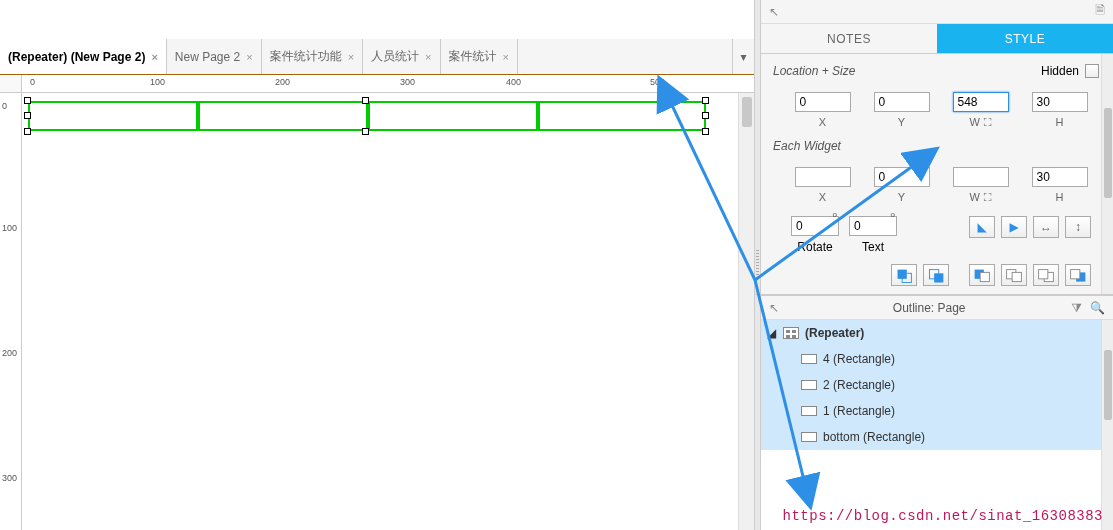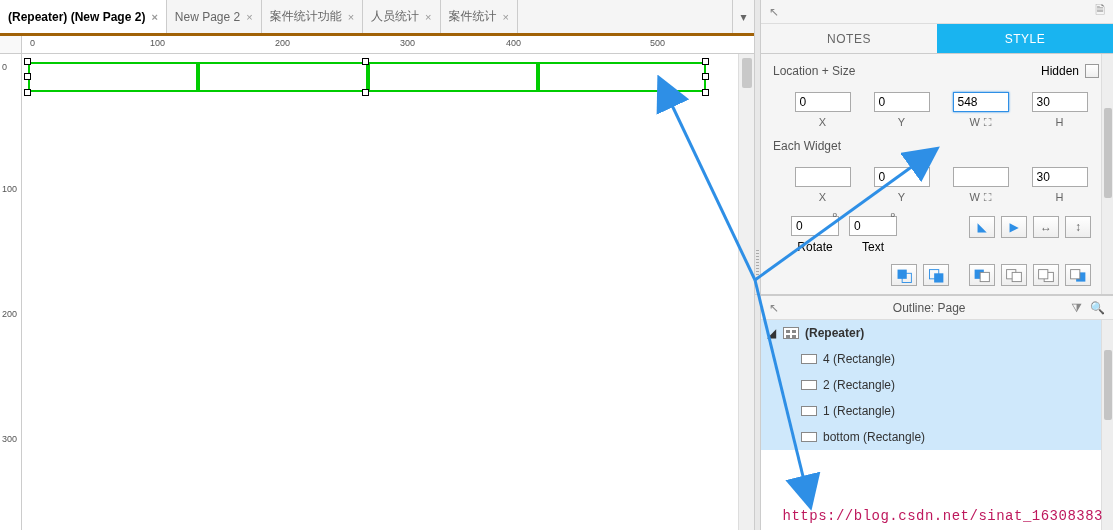--- a/index.html
+++ b/index.html
@@ -4,21 +4,21 @@
 <style>
 * { box-sizing: border-box; margin: 0; padding: 0; font-family: Arial, sans-serif; }
 body { width: 1113px; height: 530px; overflow: hidden; background: #fff; position: relative; }
 
 .layout { display: flex; width: 100%; height: 100%; }
 
 
 .canvas-area { flex: 1; display: flex; flex-direction: column; border-right: 1px solid #ccc; position: relative; }
 
 
-.tabs { display: flex; height: 36px; background: #f5f5f5; border-bottom: 3px solid #a16207; font-size: 12px; }
+.tabs { display: flex; height: 36px; background: #f5f5f5; border-bottom: 1px solid #a16207; font-size: 12px; margin-top: 39px; }
 .tab { display: flex; align-items: center; padding: 0 8px; border-right: 1px solid #ccc; color: #666; cursor: pointer; gap: 6px; }
 .tab.active { background: #fff; color: #000; font-weight: bold; }
 .tab .close { color: #999; font-size: 11px; }
 .tabs .dropdown { margin-left: auto; width: 22px; display: flex; align-items: center; justify-content: center; color: #666; border-left: 1px solid #ccc; }
 
 
 .canvas-wrap { flex: 1; display: grid; grid-template-columns: 22px 1fr; grid-template-rows: 18px 1fr; position: relative; }
 .corner { border-right: 1px solid #ccc; border-bottom: 1px solid #ccc; background: #f9f9f9; }
 .ruler-h { border-bottom: 1px solid #ccc; background: #fff; position: relative; font-size: 9px; color: #555; overflow: hidden; }
 .ruler-v { border-right: 1px solid #ccc; background: #fff; position: relative; font-size: 9px; color: #555; overflow: hidden; }
@@ -59,21 +59,21 @@
 .insp-header .pop { margin-right: auto; color: #888; }
 .insp-header .title { flex: 1; text-align: center; }
 .insp-header .doc { color: #888; }
 
 .insp-tabs { display: flex; height: 30px; margin-left: 6px; }
 .insp-tab { flex: 1; display: flex; align-items: center; justify-content: center; color: #666; cursor: pointer; font-size: 12px; letter-spacing: 0.5px; border-bottom: 1px solid #ccc; }
 .insp-tab.active { background: #19b4f0; color: #fff; }
 
 .panel { padding: 10px 14px 8px 18px; display: flex; flex-direction: column; gap: 10px; border-bottom: 1px solid #ccc; max-height: 295px; overflow: hidden; position: relative; }
 .panel .row { display: flex; align-items: center; gap: 6px; }
-.panel .lbl { color: #555; }
+.panel .lbl { color: #555; font-style: italic; }
 .panel .hidden-row { margin-left: auto; display: flex; align-items: center; gap: 6px; }
 .chk { width: 14px; height: 14px; border: 1px solid #999; background: linear-gradient(#fff,#eee); }
 
 .field-grid { display: grid; grid-template-columns: repeat(4, 1fr); gap: 8px 16px; margin: 4px 8px 0 18px; }
 .fld { display: flex; flex-direction: column; align-items: center; gap: 4px; }
 .fld input { width: 56px; height: 20px; border: 1px solid #aaa; font-size: 12px; padding: 0 4px; text-align: left; background: #fff; }
 .fld input.focus { border: 1px solid #2e8fe6; box-shadow: 0 0 2px #2e8fe6; }
 .fld .sub { color: #666; font-size: 11px; }
 .fld .sub .brk { margin-left: 4px; color: #666; }
 

